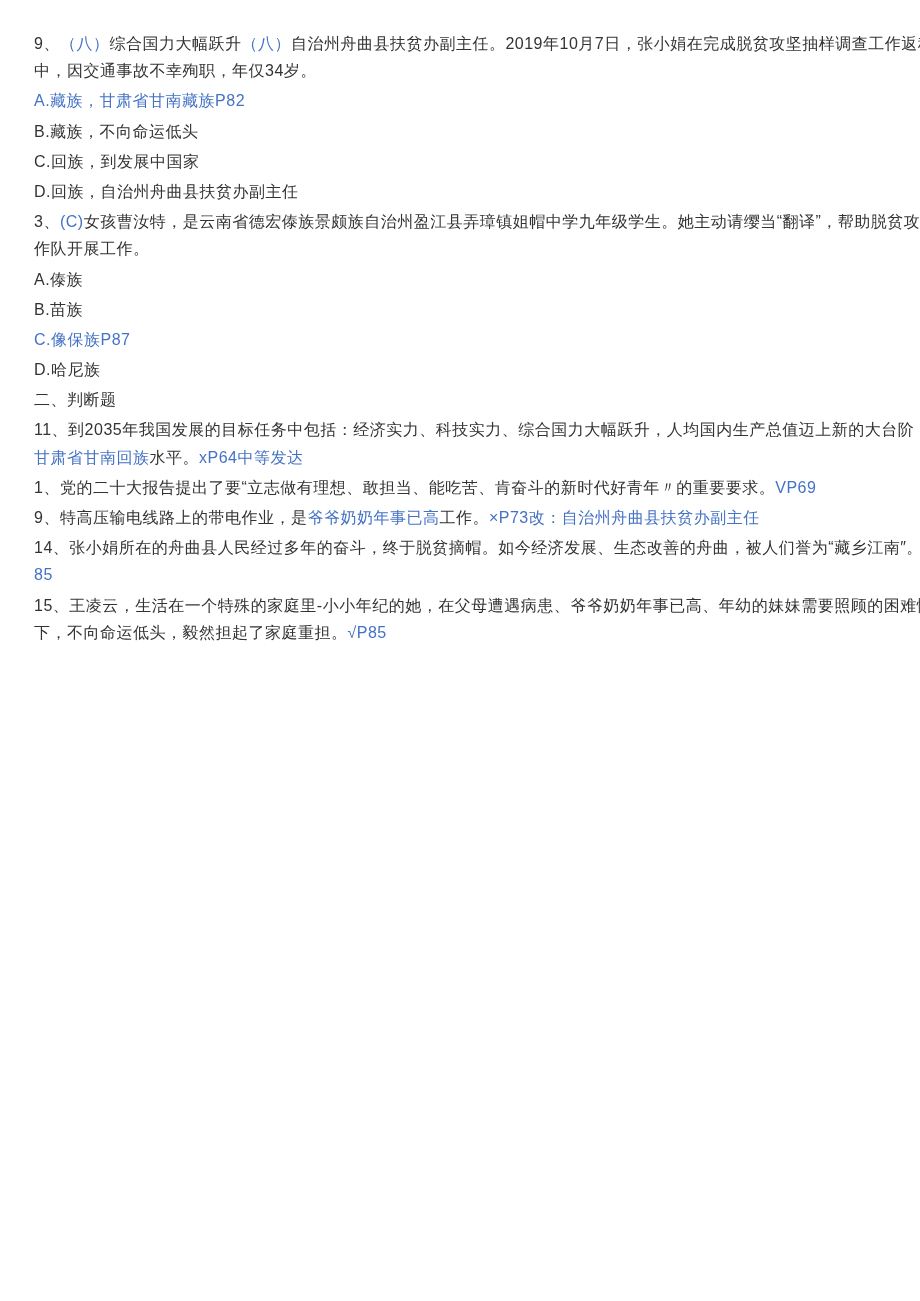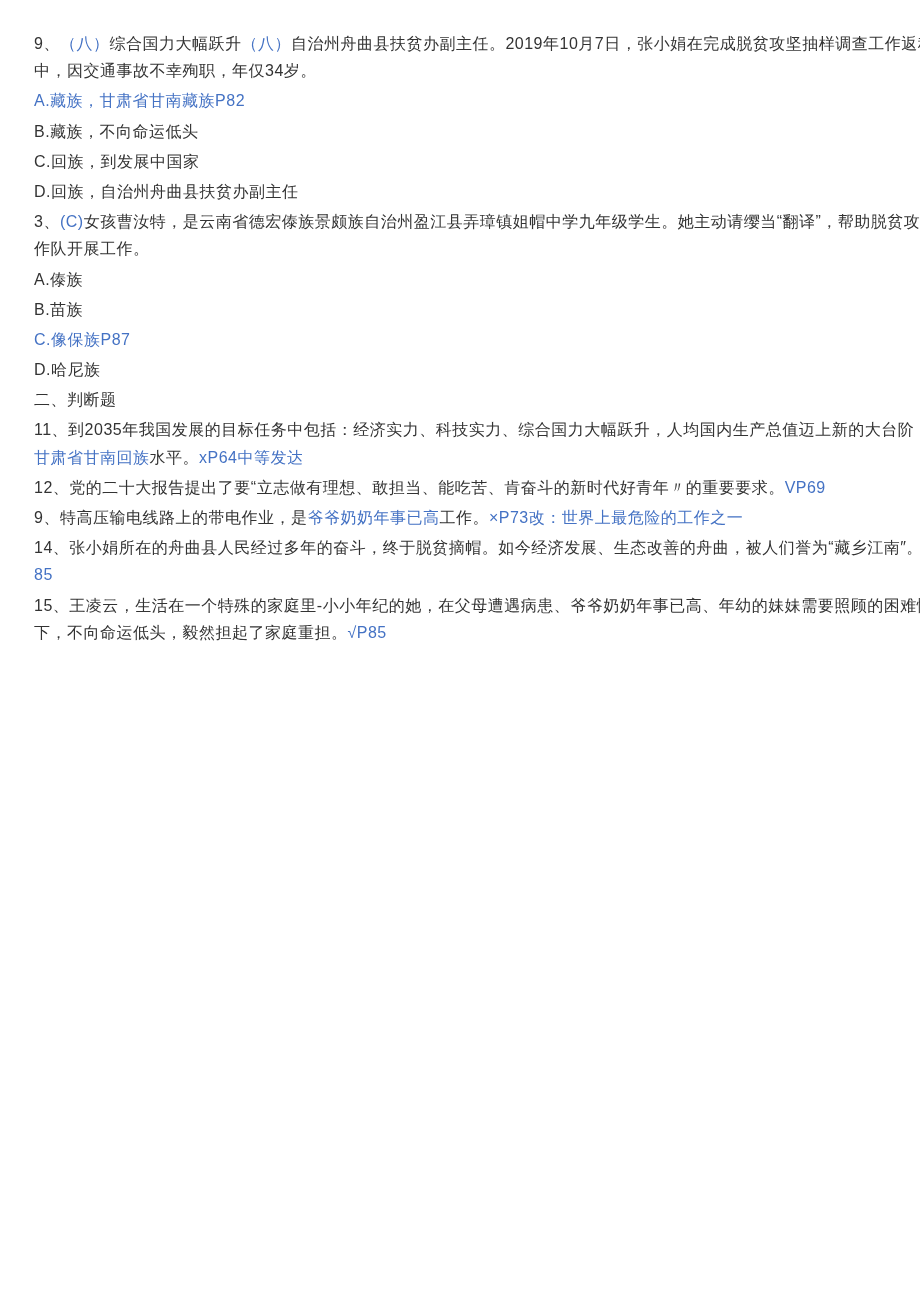--- a/index.html
+++ b/index.html
@@ -32,17 +32,17 @@
     <p><span class="black">B.藏族，不向命运低头</span></p>
     <p><span class="black">C.回族，到发展中国家</span></p>
     <p><span class="black">D.回族，自治州舟曲县扶贫办副主任</span></p>
     <p><span class="black">3、</span><span class="blue">(C)</span><span class="black">女孩曹汝特，是云南省德宏傣族景颇族自治州盈江县弄璋镇姐帽中学九年级学生。她主动请缨当“翻译”，帮助脱贫攻坚工作队开展工作。</span></p>
     <p><span class="black">A.傣族</span></p>
     <p><span class="black">B.苗族</span></p>
     <p><span class="blue">C.像保族P87</span></p>
     <p><span class="black">D.哈尼族</span></p>
     <p><span class="black">二、判断题</span></p>
     <p><span class="black">11、到2035年我国发展的目标任务中包括：经济实力、科技实力、综合国力大幅跃升，人均国内生产总值迈上新的大台阶，达</span><span class="blue">甘肃省甘南回族</span><span class="black">水平。</span><span class="blue">xP64中等发达</span></p>
-    <p><span class="black">12、党的二十大报告提出了要“立志做有理想、敢担当、能吃苦、肯奋斗的新时代好青年〃的重要要求。</span><span class="blue">VP69</span></p>
-    <p><span class="black">9、特高压输电线路上的带电作业，是</span><span class="blue">爷爷奶奶年事已高</span><span class="black">工作。</span><span class="blue">×P73改：世界上最危险的工作之一</span></p>
+    <p><span class="black">1、党的二十大报告提出了要“立志做有理想、敢担当、能吃苦、肯奋斗的新时代好青年〃的重要要求。</span><span class="blue">VP69</span></p>
+    <p><span class="black">9、特高压输电线路上的带电作业，是</span><span class="blue">爷爷奶奶年事已高</span><span class="black">工作。</span><span class="blue">×P73改：自治州舟曲县扶贫办副主任</span></p>
     <p><span class="black">14、张小娟所在的舟曲县人民经过多年的奋斗，终于脱贫摘帽。如今经济发展、生态改善的舟曲，被人们誉为“藏乡江南″。</span><span class="blue">VP85</span></p>
     <p><span class="black">15、王凌云，生活在一个特殊的家庭里-小小年纪的她，在父母遭遇病患、爷爷奶奶年事已高、年幼的妹妹需要照顾的困难情况下，不向命运低头，毅然担起了家庭重担。</span><span class="blue">√P85</span></p>
   </div>
 
 </body></html>

